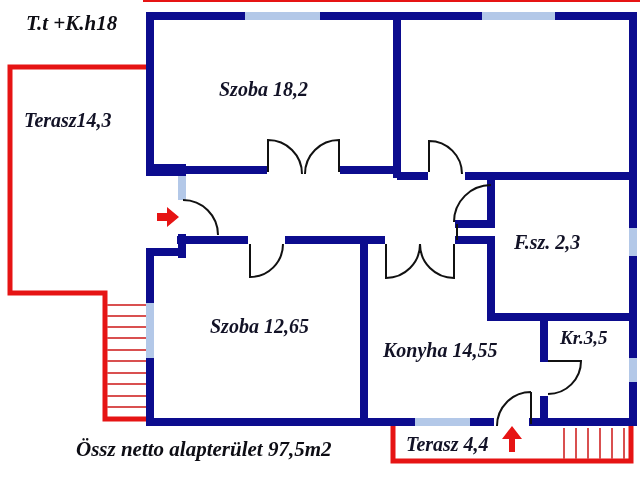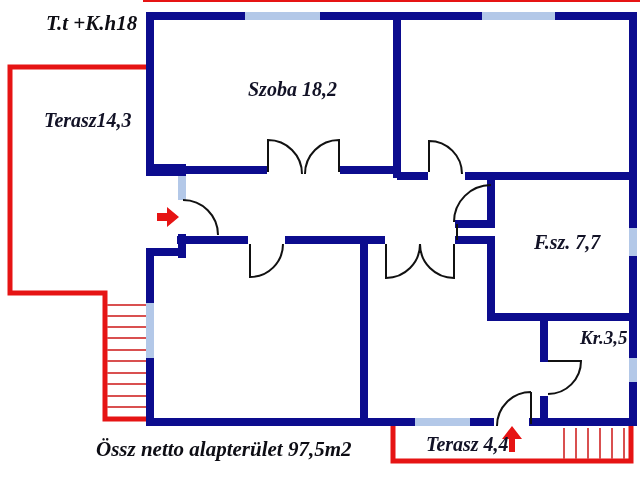--- a/index.html
+++ b/index.html
@@ -1,28 +1,28 @@
 <!DOCTYPE html>
 <html><head>
 <meta charset="utf-8">
 <style>
   html,body{margin:0;padding:0;background:#fff;}
   #plan{position:relative;width:640px;height:480px;background:#ffffff;overflow:hidden;
         font-family:"Liberation Serif","DejaVu Serif",serif;}
   #plan svg{position:absolute;left:0;top:0;}
   .lbl{position:absolute;font-style:italic;font-weight:bold;color:#121226;
-       white-space:nowrap;line-height:1;margin-left:20px;}
+       white-space:nowrap;line-height:1;}
   .lbl-black{color:#0d0d14;}
   .fs21{font-size:21px;}
   .fs20{font-size:20px;}
   .fs19{font-size:19px;}
   
   #lbl-note{left:26px;top:13px;}
   #lbl-terasz-left{left:24px;top:110px;}
-  #lbl-szoba1{left:228px;top:79px;text-align:right;}
+  #lbl-szoba1{left:219px;top:79px;text-align:right;}
   #lbl-szoba2{left:460px;top:83px;}
   #lbl-kozl{left:234px;top:196px;}
   #lbl-fsz{left:514px;top:232px;}
   #lbl-szoba3{left:210px;top:316px;}
   #lbl-konyha{left:383px;top:340px;}
   #lbl-kr{left:560px;top:328px;}
   #lbl-terasz-bottom{left:406px;top:434px;}
   #lbl-footer{left:76px;top:439px;font-family:Liberation Serif, serif;}
 </style>
 </head>
@@ -110,17 +110,19 @@
 
     <g fill="#e61414">
       <polygon points="157,213 167,213 167,207 179,217 167,227 167,221 157,221"></polygon>
       <polygon points="509,452 509,439 502,439 512,426 522,439 515,439 515,452"></polygon>
     </g>
   </svg>
 
   <div class="lbl lbl-black fs21" id="lbl-note">T.t +K.h18</div>
   <div class="lbl fs20" id="lbl-terasz-left">Terasz14,3</div>
   <div class="lbl fs20" id="lbl-szoba1">Szoba 18,2</div>
-  <div class="lbl fs20" id="lbl-fsz">F.sz. 7,7</div>
+  <div class="lbl fs20" id="lbl-fsz">F.sz. 2,3</div>
+  <div class="lbl fs20" id="lbl-szoba3">Szoba 12,65</div>
+  <div class="lbl fs20" id="lbl-konyha">Konyha 14,55</div>
   <div class="lbl fs19" id="lbl-kr">Kr.3,5</div>
   <div class="lbl fs20" id="lbl-terasz-bottom">Terasz 4,4</div>
   <div class="lbl lbl-black fs21" id="lbl-footer">Össz netto alapterület 97,5m2</div>
 </div>
 
 </body></html>

